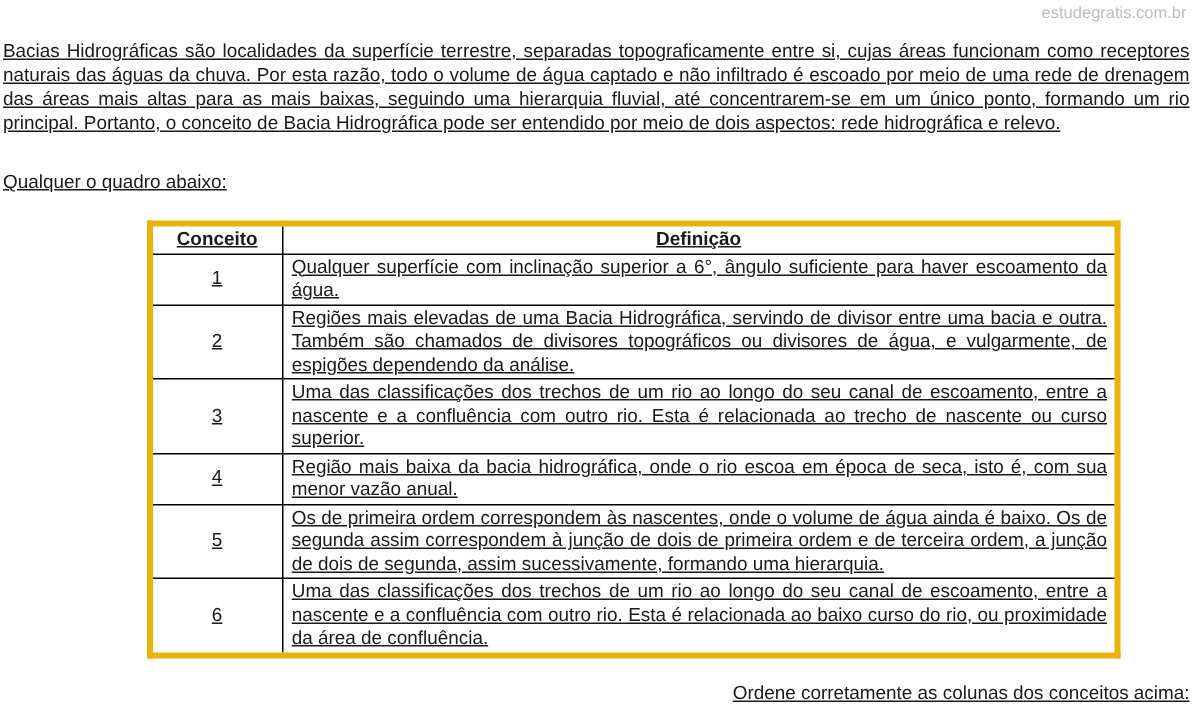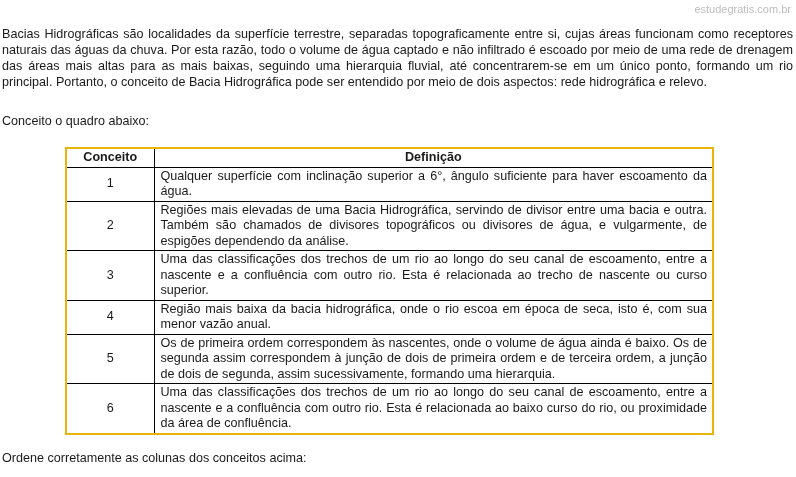--- a/index.html
+++ b/index.html
@@ -6,42 +6,43 @@
   .page {
     position: relative;
     width: 796px;
     height: 477px;
     background: #ffffff;
     overflow: hidden;
     font-family: "Liberation Sans", "DejaVu Sans", sans-serif;
     font-size: 12.6px;
     line-height: 16px;
     color: #1a1a1a;
+    text-decoration: underline;
   }
   .watermark {
     position: absolute;
     top: 3px;
     right: 5px;
     font-size: 11px;
     line-height: 12px;
     color: #bdbdbd;
   }
   .intro {
     margin: 26px 3px 0 2px;
     text-align: justify;
   }
   .table-prompt {
     margin: 23px 3px 0 2px;
   }
   table.concepts {
     border-collapse: collapse;
     table-layout: fixed;
     width: 649px;
-    margin: 18px 0 0 65px;
-    border: 2px solid #eab308;
+    margin: 18px 0 0 98px;
+    border: 4px solid #eab308;
   }
   table.concepts col.c-concept { width: 88px; }
   table.concepts th, table.concepts td {
     border: 1px solid #000000;
     font-size: 12.6px;
   }
   table.concepts th {
     font-weight: bold;
     text-align: center;
     padding: 1px 2px;
@@ -54,32 +55,33 @@
     padding: 1px 2px;
   }
   td.definition-cell {
     text-align: justify;
     vertical-align: middle;
     line-height: 15.5px;
     padding: 1px 5px 1px 6px;
   }
   .order-prompt {
     margin: 15px 3px 0 2px;
+    text-align: right;
   }
 </style>
 </head>
 <body>
 
 <div class="page">
 
   <div class="watermark">estudegratis.com.br</div>
 
   <div class="intro">Bacias Hidrográficas são localidades da superfície terrestre, separadas topograficamente entre si, cujas áreas funcionam como receptores naturais das águas da chuva. Por esta razão, todo o volume de água captado e não infiltrado é escoado por meio de uma rede de drenagem das áreas mais altas para as mais baixas, seguindo uma hierarquia fluvial, até concentrarem-se em um único ponto, formando um rio principal. Portanto, o conceito de Bacia Hidrográfica pode ser entendido por meio de dois aspectos: rede hidrográfica e relevo.</div>
 
-  <div class="table-prompt">Conceito o quadro abaixo:</div>
+  <div class="table-prompt">Qualquer o quadro abaixo:</div>
 
   <table class="concepts">
     <colgroup>
       <col class="c-concept">
       <col class="c-definition">
     </colgroup>
     <thead>
       <tr>
         <th>Conceito</th>
         <th>Definição</th>

